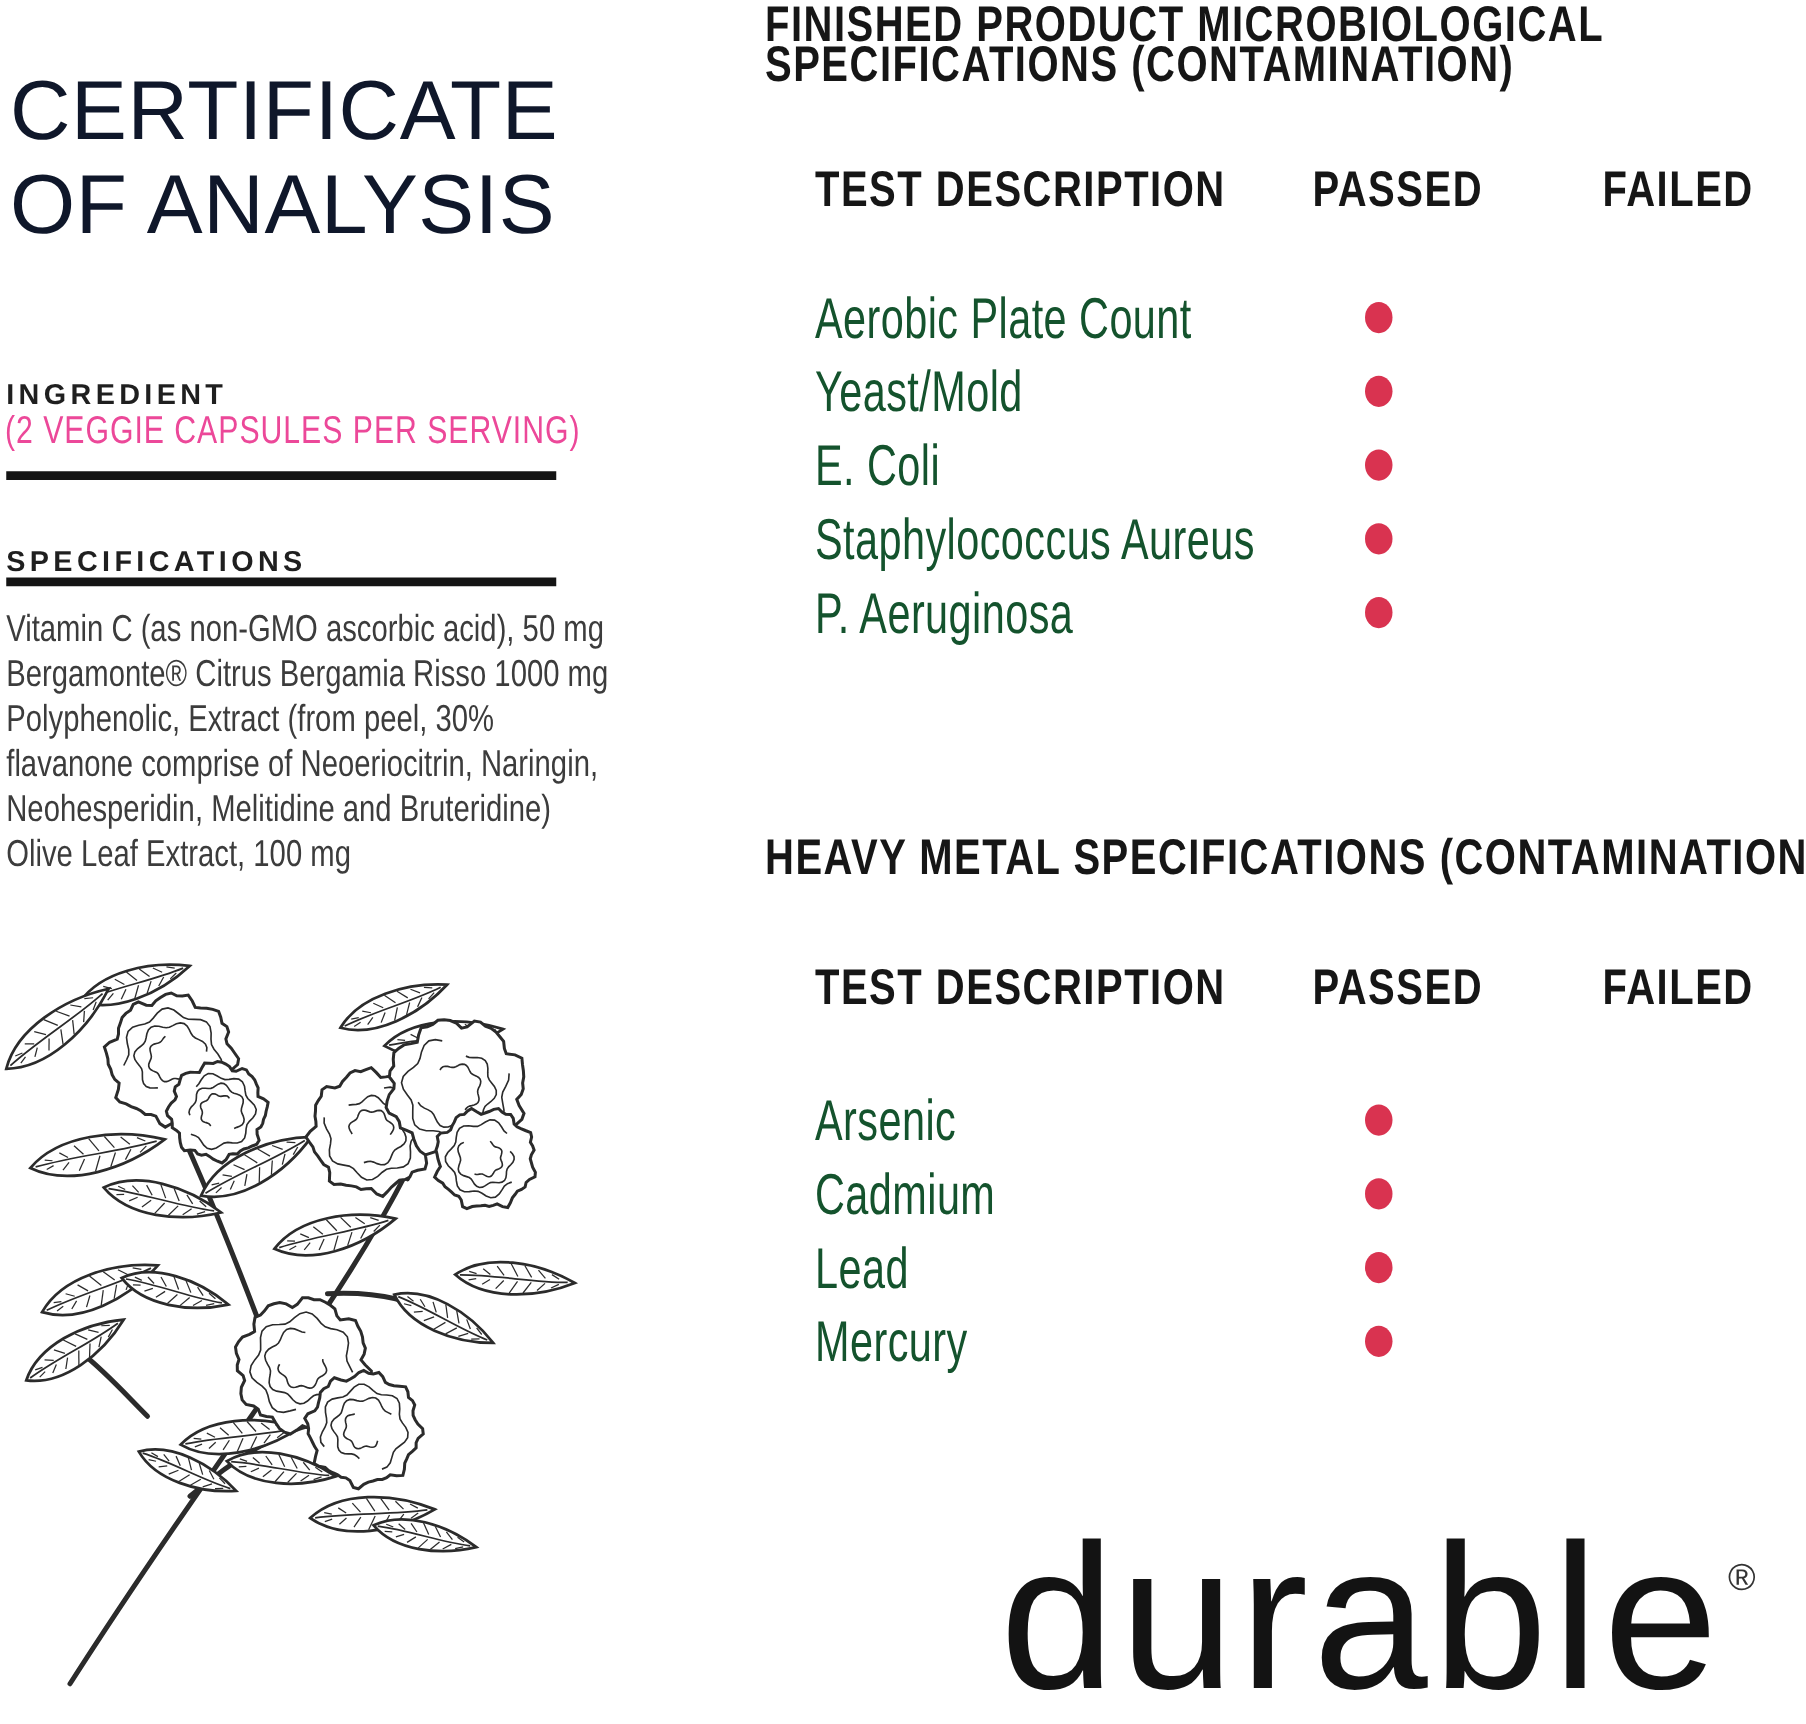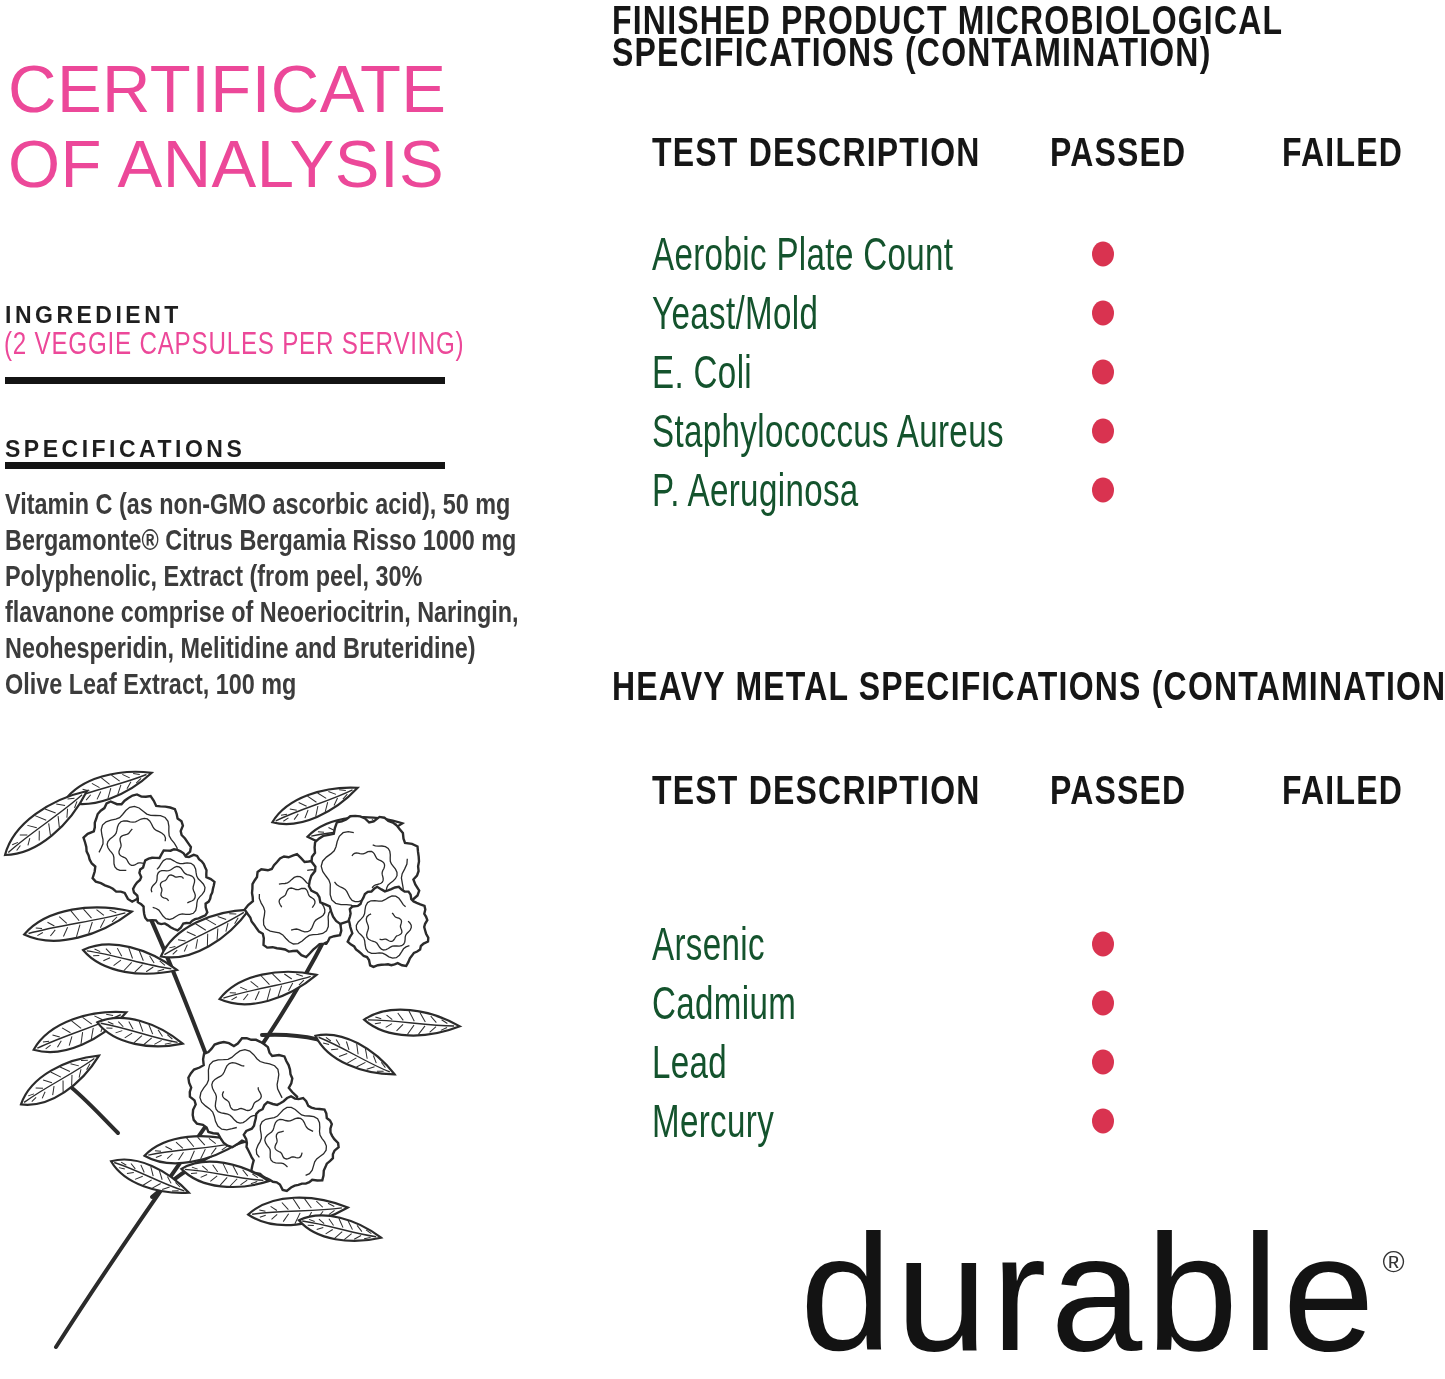--- a/index.html
+++ b/index.html
@@ -5,46 +5,46 @@
   html,body{margin:0;padding:0;background:#fff;}
   #canvas{position:relative;width:1445px;height:1379px;background:#ffffff;overflow:hidden;
           font-family:"Liberation Sans",sans-serif;color:#1d1d1d;}
   
   .cond78{display:inline-block;transform:scaleX(.78);transform-origin:0 50%;white-space:nowrap;}
   .cond72{display:inline-block;transform:scaleX(.72);transform-origin:0 50%;white-space:nowrap;}
   .cond80{display:inline-block;transform:scaleX(.80);transform-origin:0 0;white-space:nowrap;}
 
   
   .title{position:absolute;left:8px;top:6px;font-size:67px;line-height:75px;
-         letter-spacing:.5px;color:#ec4899;font-weight:400;}
+         letter-spacing:.5px;color:#0f172a;font-weight:400;}
   .title span{display:block;}
   .sec-head{position:absolute;left:5px;font-size:23px;font-weight:bold;letter-spacing:3.5px;color:#1f1f1f;}
   .ing-head{top:283px;}
   .serving{position:absolute;left:4px;top:326px;font-size:31px;letter-spacing:1px;color:#ec4899;}
   .rule{position:absolute;left:5px;width:440px;height:7px;background:#141414;}
   .rule1{top:377px;} .rule2{top:462px;}
   .spec-head{top:417px;}
-  .spec-lines{position:absolute;left:5px;top:486px;font-size:30px;line-height:36px;color:#3c3c3c;font-weight:bold;}
+  .spec-lines{position:absolute;left:5px;top:486px;font-size:30px;line-height:36px;color:#3c3c3c;}
   .spec-line{height:36px;}
   #branch-art{position:absolute;left:0;top:735px;width:480px;height:644px;}
 
   
   .rcol{position:absolute;left:608px;top:0;width:837px;height:972px;}
   .tbl-title{position:absolute;left:4px;font-size:40px;font-weight:bold;letter-spacing:1.5px;
              line-height:32px;color:#161616;}
   .micro-title{top:4px;}
   .heavy-title{top:670px;}
   .tbl-title .line{height:32px;}
   .thead{position:absolute;left:0;width:100%;height:42px;}
   .micro-head{top:130px;} .heavy-head{top:768px;}
   .th{position:absolute;top:0;font-size:40px;font-weight:bold;letter-spacing:1.5px;color:#161616;
       transform:scaleX(.8);transform-origin:0 0;white-space:nowrap;}
   .th-test{left:44px;} .th-passed{left:442px;} .th-failed{left:674px;}
   .rows{position:absolute;left:0;width:100%;}
-  .micro-rows{top:224px;} .heavy-rows{top:866px;margin-top:48px;}
+  .micro-rows{top:224px;} .heavy-rows{top:866px;}
   .trow{position:relative;height:59px;display:flex;align-items:center;padding-left:44px;box-sizing:border-box;}
   .cell-test{font-size:46px;letter-spacing:.5px;color:#14532d;}
   .dot{position:absolute;top:50%;transform:translateY(-50%);width:22px;height:25px;border-radius:50%;
        background:var(--dot,#d93350);}
   .dot.pass{left:484px;}
 
   .brand{position:absolute;left:192px;top:1211px;font-size:165px;line-height:165px;
          letter-spacing:4px;color:#131313;white-space:nowrap;}
   .brand .reg{position:relative;top:-78px;font-size:30px;letter-spacing:0;margin-left:4px;color:#333;}
 </style>

